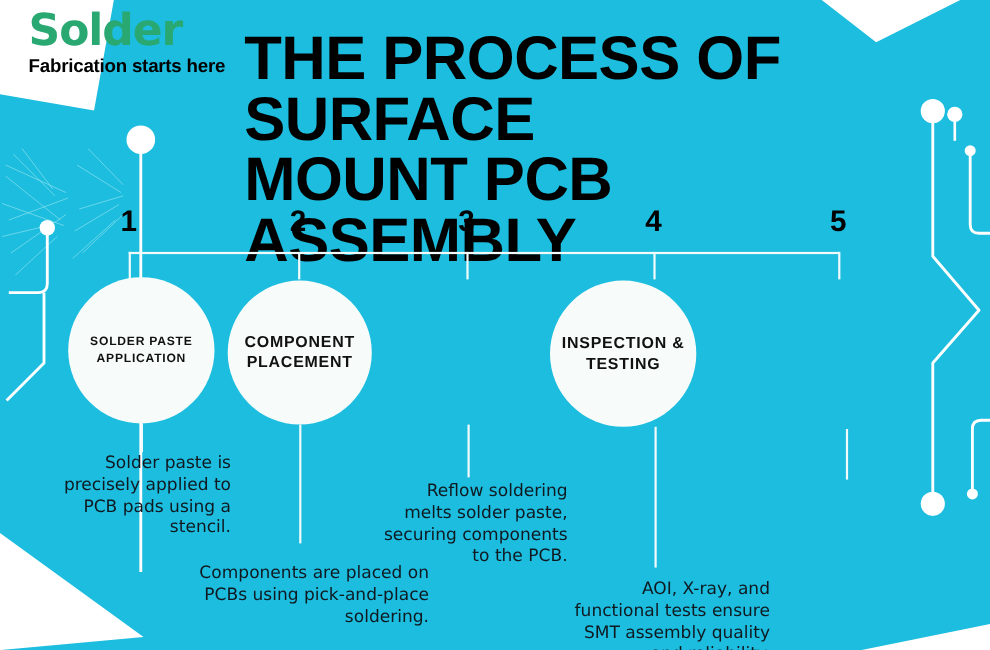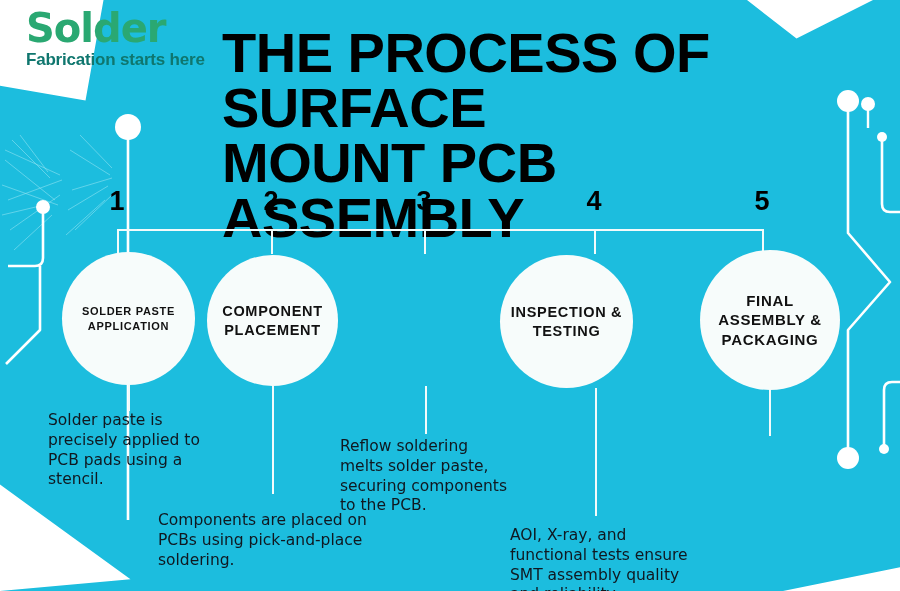--- a/index.html
+++ b/index.html
@@ -46,21 +46,21 @@
     font-weight: 700;
     letter-spacing: -1px;
     line-height: 1;
     color: #2AA872;
     font-family: "DejaVu Sans", sans-serif;
   }
   .logo-tag {
     margin-top: 2px;
     font-size: 17px;
     font-weight: 600;
-    color: #0f766e;
+    color: #000000;
     letter-spacing: -0.2px;
     font-family: "Liberation Sans", sans-serif;
   }
   
   .title {
     position: absolute;
     left: 222px;
     top: 26px;
     width: 640px;
     color: #000000;
@@ -118,21 +118,21 @@
   .circle span { display: block; padding: 0 8px; }
   
   .stem {
     position: absolute;
     width: 2px;
     background: #F2FBFB;
   }
   
   .desc {
     position: absolute;
-    text-align: left;
+    text-align: right;
     color: #101820;
     font-size: 15.5px;
     line-height: 1.28;
     font-family: "DejaVu Sans", sans-serif;
   }
 </style>
 </head>
 <body>
 
 <div id="infographic">
@@ -199,23 +199,20 @@
 
   <div class="circle" style="left:62px;  top:252px; width:133px; height:133px; font-size:11px">
     <span>SOLDER PASTE APPLICATION</span>
   </div>
   <div class="circle" style="left:207px; top:255px; width:131px; height:131px; font-size:14.5px">
     <span>COMPONENT PLACEMENT</span>
   </div>
   <div class="circle" style="left:500px; top:255px; width:133px; height:133px; font-size:14.5px">
     <span>INSPECTION &amp; TESTING</span>
   </div>
-  <div class="circle" style="left:700px; top:250px; width:140px; height:140px; font-size:15px">
-    <span>FINAL ASSEMBLY &amp; PACKAGING</span>
-  </div>
 
   <div class="stem" style="left:128px; top:385px; height:26px"></div>
   <div class="stem" style="left:272px; top:386px; height:108px"></div>
   <div class="stem" style="left:425px; top:386px; height:48px"></div>
   <div class="stem" style="left:595px; top:388px; height:128px"></div>
   <div class="stem" style="left:769px; top:390px; height:46px"></div>
 
   <div class="desc" style="left:48px;  top:411px; width:162px">Solder paste is precisely applied to PCB pads using a stencil.</div>
   <div class="desc" style="left:158px; top:511px; width:232px">Components are placed on PCBs using pick-and-place soldering.</div>
   <div class="desc" style="left:340px; top:437px; width:176px">Reflow soldering melts solder paste, securing components to the PCB.</div>

